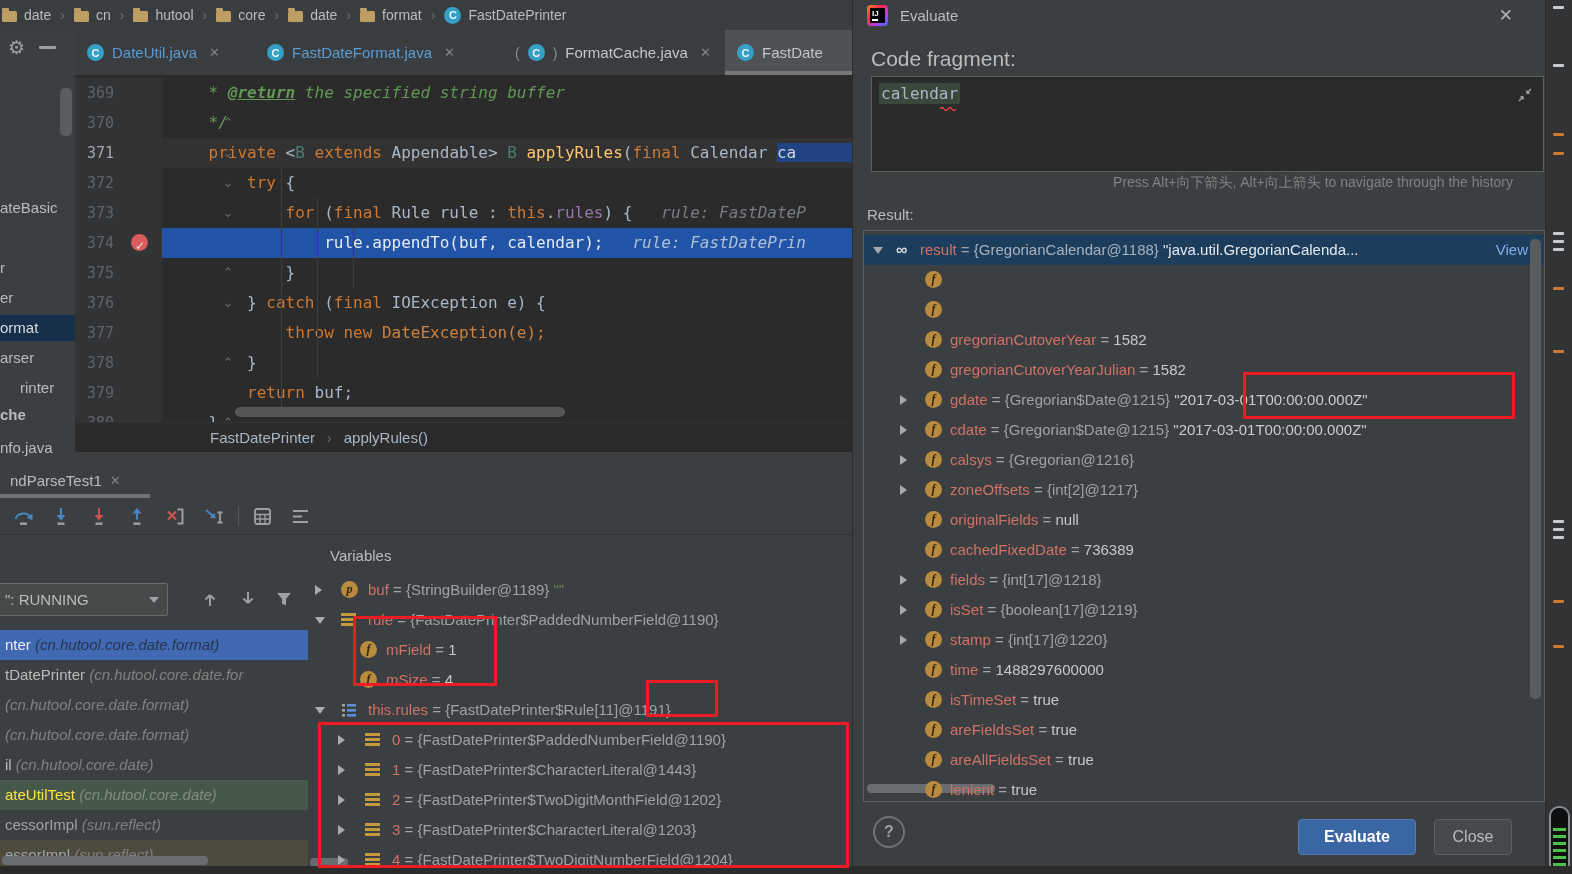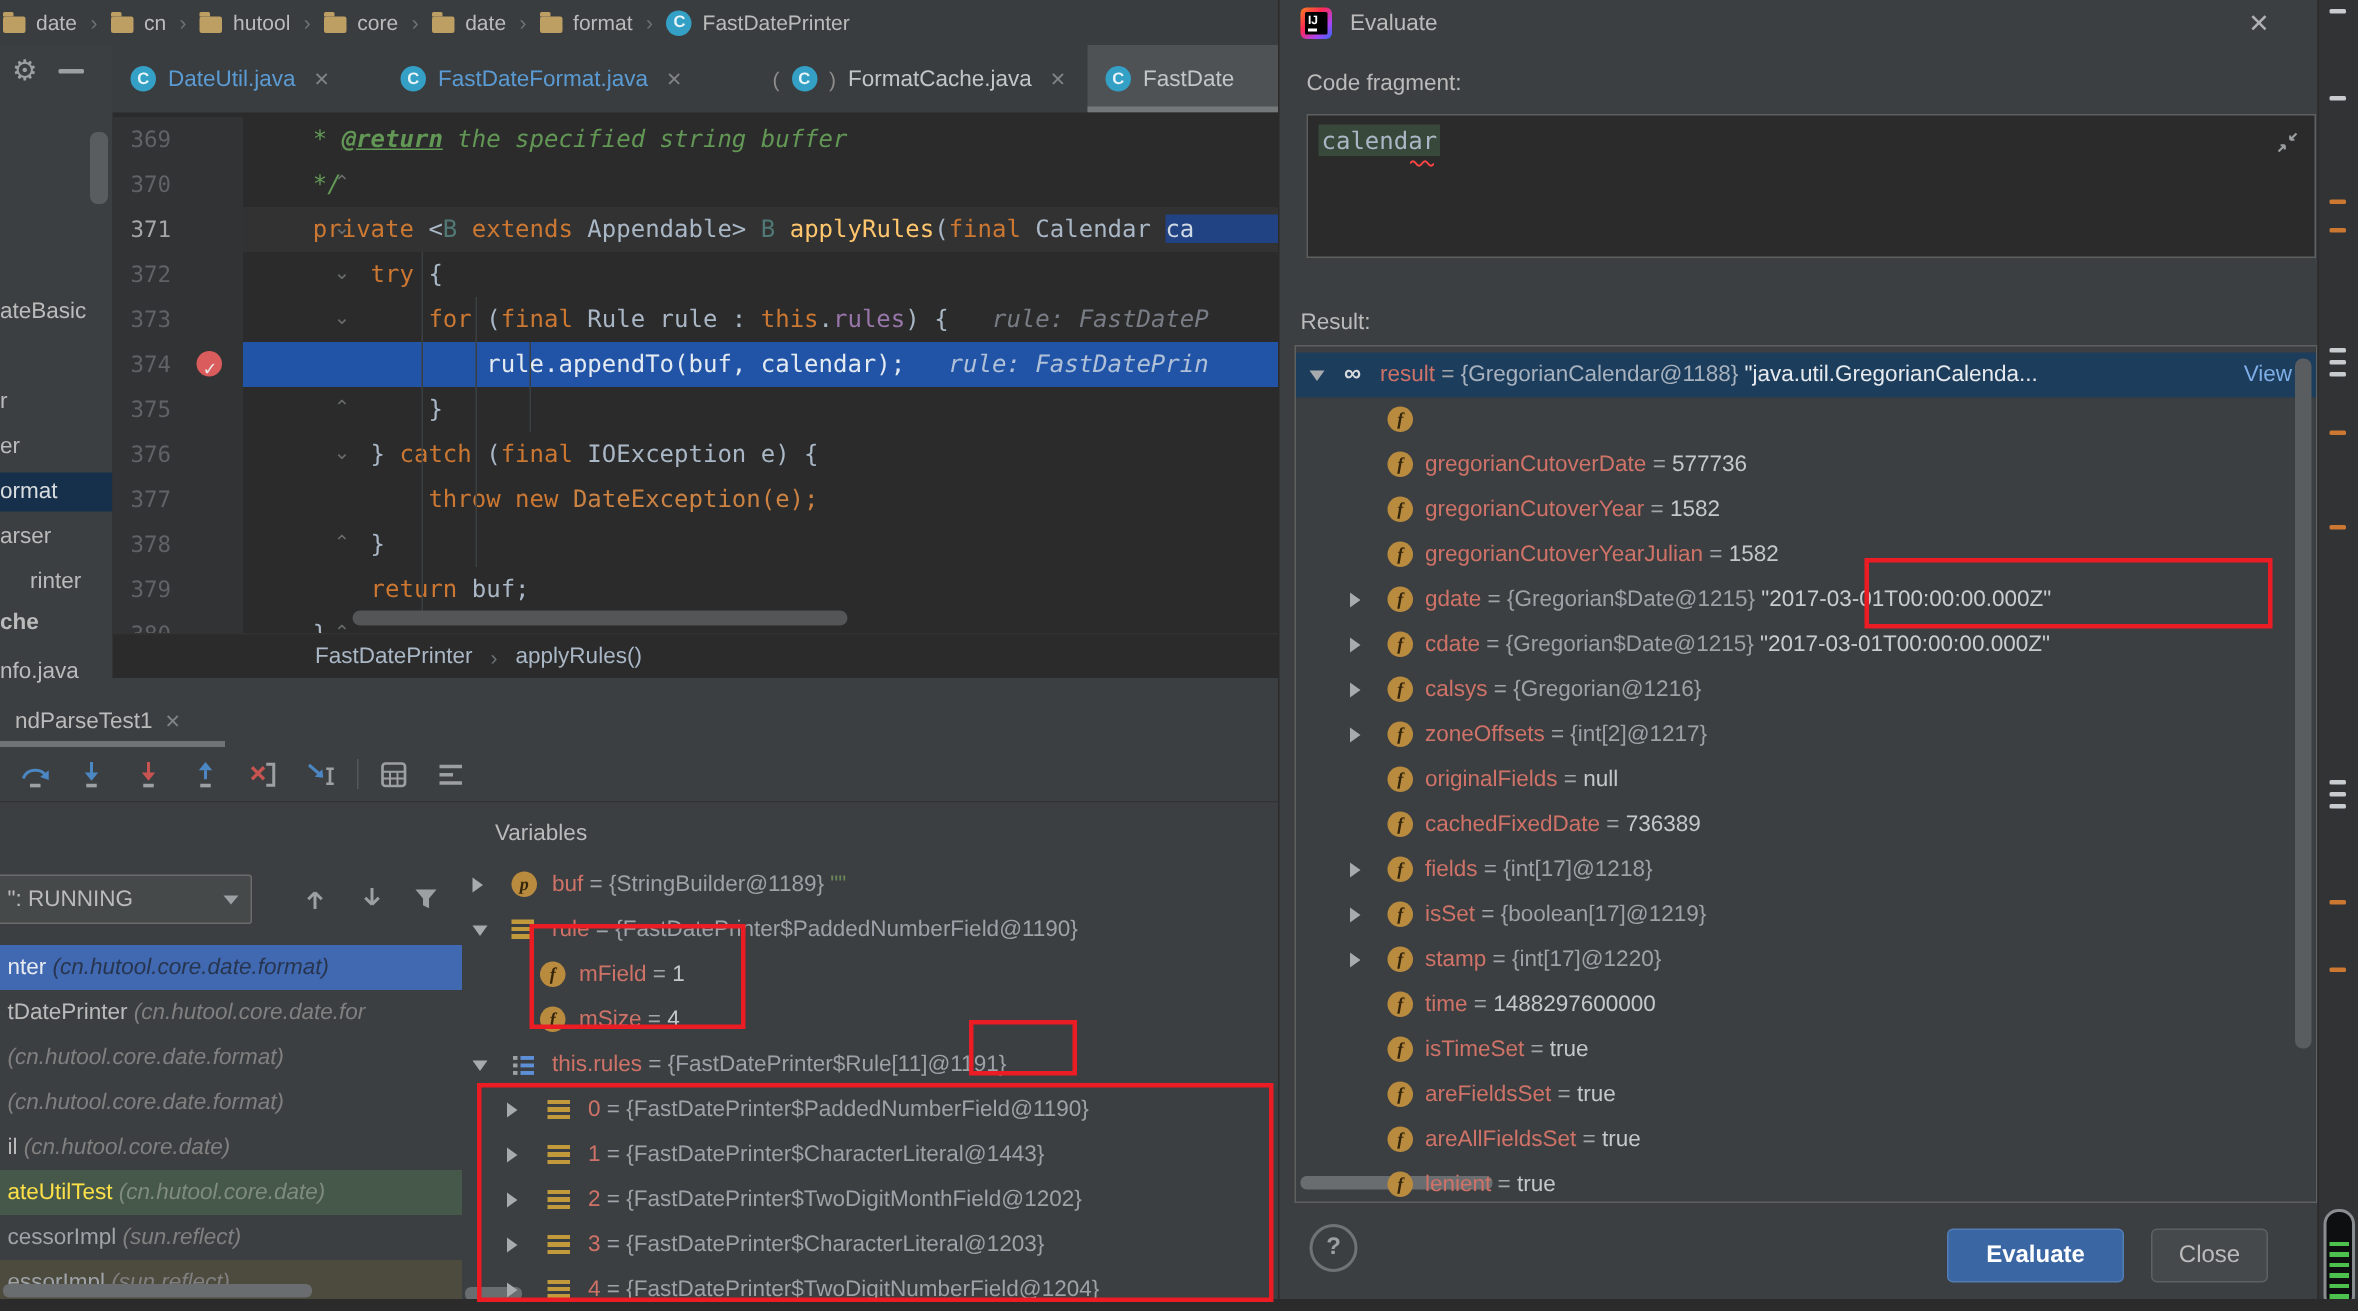--- a/index.html
+++ b/index.html
@@ -90,21 +90,21 @@
   .ooicon{position:absolute;top:0;color:#D6DADD;font-weight:bold;font-size:16px}
   .vn{color:#CF7268}.eq{color:#A0A5AB}.ref{color:#9DA2A8}.val{color:#C4C8CC}.str{color:#6A8759}.strw{color:#C8CCCE}
   
   #dialog{left:852px;top:0;width:693px;height:866px;background:#3C3F41;border-left:1px solid #2B2B2B;box-sizing:border-box}
   #dlg-title{position:absolute;left:14px;top:5px;display:flex;align-items:center;gap:12px;font-size:15px;color:#BBBBBB}
   .ijlogo{width:21px;height:21px;border-radius:4px;background:linear-gradient(135deg,#FC801D 0%,#FE2857 38%,#A843F5 72%,#2E6BF2 100%);position:relative}
   .ijlogo .inner{position:absolute;inset:3px;background:#000;color:#FFF;font-size:8px;font-weight:bold;border-radius:1px;
                  display:flex;align-items:flex-start;justify-content:flex-start;padding:1px 0 0 2px;box-sizing:border-box}
   .ijlogo .bar{position:absolute;left:5px;bottom:5px;width:6px;height:2px;background:#FFF}
   #dlg-close{position:absolute;right:32px;top:5px;color:#AFB1B3;font-size:17px}
-  #code-label{position:absolute;left:18px;top:47px;font-size:15px;color:#BBBBBB}
+  #code-label{position:absolute;left:18px;top:47px;font-size:21px;color:#BBBBBB}
   #fragment-box{position:absolute;left:18px;top:76px;width:673px;height:96px;background:#2B2B2B;border:1px solid #5E6060;box-sizing:border-box}
   #fragment-text{position:absolute;left:7px;top:6px;font:16px "DejaVu Sans Mono","Liberation Mono",monospace;color:#A9B7C6;background:#38483A;padding:1px 2px}
   #fragment-squiggle{position:absolute;left:68px;top:29px}
   #collapse-icon{position:absolute;right:10px;top:10px}
   #history-hint{position:absolute;right:32px;top:174px;font-size:14px;color:#808080}
   #result-label{position:absolute;left:14px;top:206px;font-size:15px;color:#BBBBBB}
   #result-tree{position:absolute;left:10px;top:230px;width:682px;height:572px;border:1px solid #5E6060;background:#3C3F41;box-sizing:border-box;overflow:hidden}
   .rrow{position:absolute;left:0;width:680px;height:30px;line-height:30px;font-size:15px;white-space:nowrap}
   .rrow.selected{background:#1D3D5C}
   .rrow.selected .ref{color:#A8B2BE}
@@ -449,37 +449,37 @@
       <svg width="16" height="6">
           <path d="M0 3 Q2 0 4 3 T8 3 T12 3 T16 3" stroke="#FF4545" stroke-width="1.3" fill="none"></path>
         </svg>
     </span>
     <span id="collapse-icon">
       <svg width="16" height="16">
           <path d="M14 2 L9.8 6.2 M9.8 6.2 V3.4 M9.8 6.2 H12.6 M2 14 L6.2 9.8 M6.2 9.8 V12.6 M6.2 9.8 H3.4" stroke="#9DA0A2" stroke-width="1.4" fill="none"></path>
         </svg>
     </span>
   </div>
+  <div id="history-hint">Press Alt+向下箭头, Alt+向上箭头 to navigate through the history</div>
 
   <div id="result-label">Result:</div>
   <div id="result-tree">
     <div id="tree-hscroll"></div>
     <div id="result-rows">
         <div class="rrow selected" style="top: 4px;">
           <span class="arr-d" style="left: 9px;"></span>
           <span class="ooicon" style="left: 32px;">∞</span>
           <span style="position:absolute;left:56px;top:0"><span class="vn">result</span><span class="eq"> = </span><span class="ref">{GregorianCalendar@1188} </span><span class="strw">"java.util.GregorianCalenda...</span></span>
           <span class="rlink">View</span>
         </div>
         <div class="rrow" style="top: 34px;">
           <span class="ficon" style="left: 61px;">f</span>
         </div>
         <div class="rrow" style="top: 64px;">
           <span class="ficon" style="left: 61px;">f</span>
-          <span style="position:absolute;left:86px;top:0"><span class="vn">gregorianCutoverDate</span><span class="eq"> = </span><span class="val">577736</span></span>
         </div>
         <div class="rrow" style="top: 94px;">
           <span class="ficon" style="left: 61px;">f</span>
           <span style="position:absolute;left:86px;top:0"><span class="vn">gregorianCutoverYear</span><span class="eq"> = </span><span class="val">1582</span></span>
         </div>
         <div class="rrow" style="top: 124px;">
           <span class="ficon" style="left: 61px;">f</span>
           <span style="position:absolute;left:86px;top:0"><span class="vn">gregorianCutoverYearJulian</span><span class="eq"> = </span><span class="val">1582</span></span>
         </div>
         <div class="rrow" style="top: 154px;">

